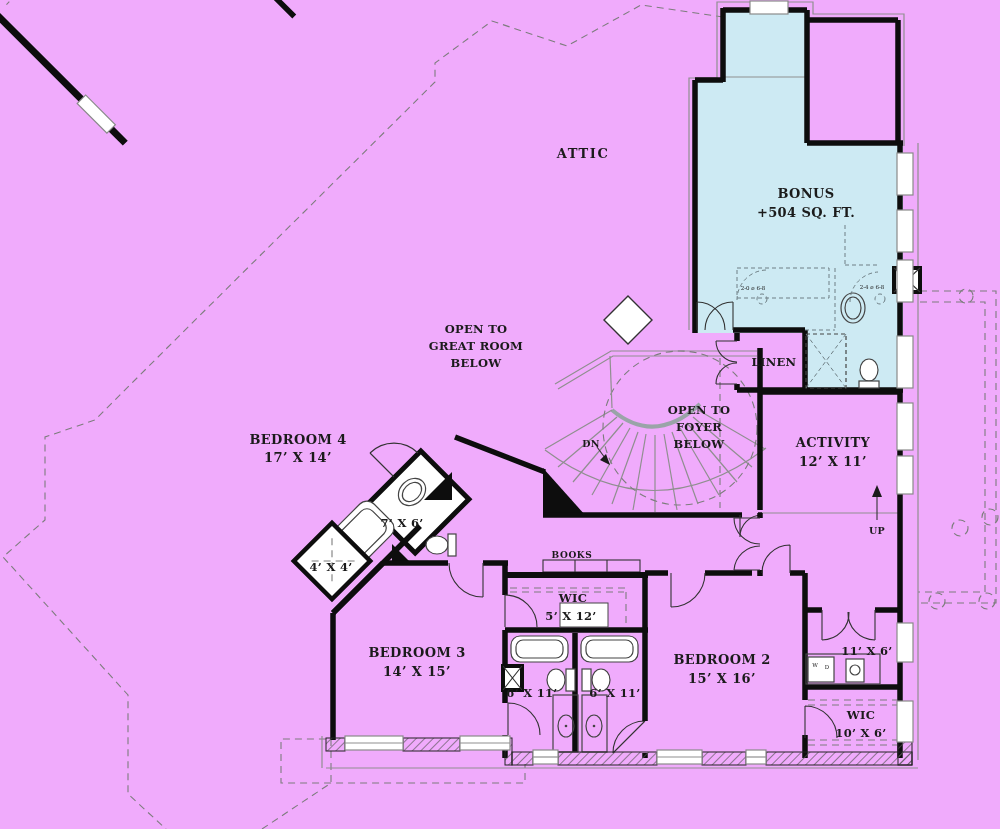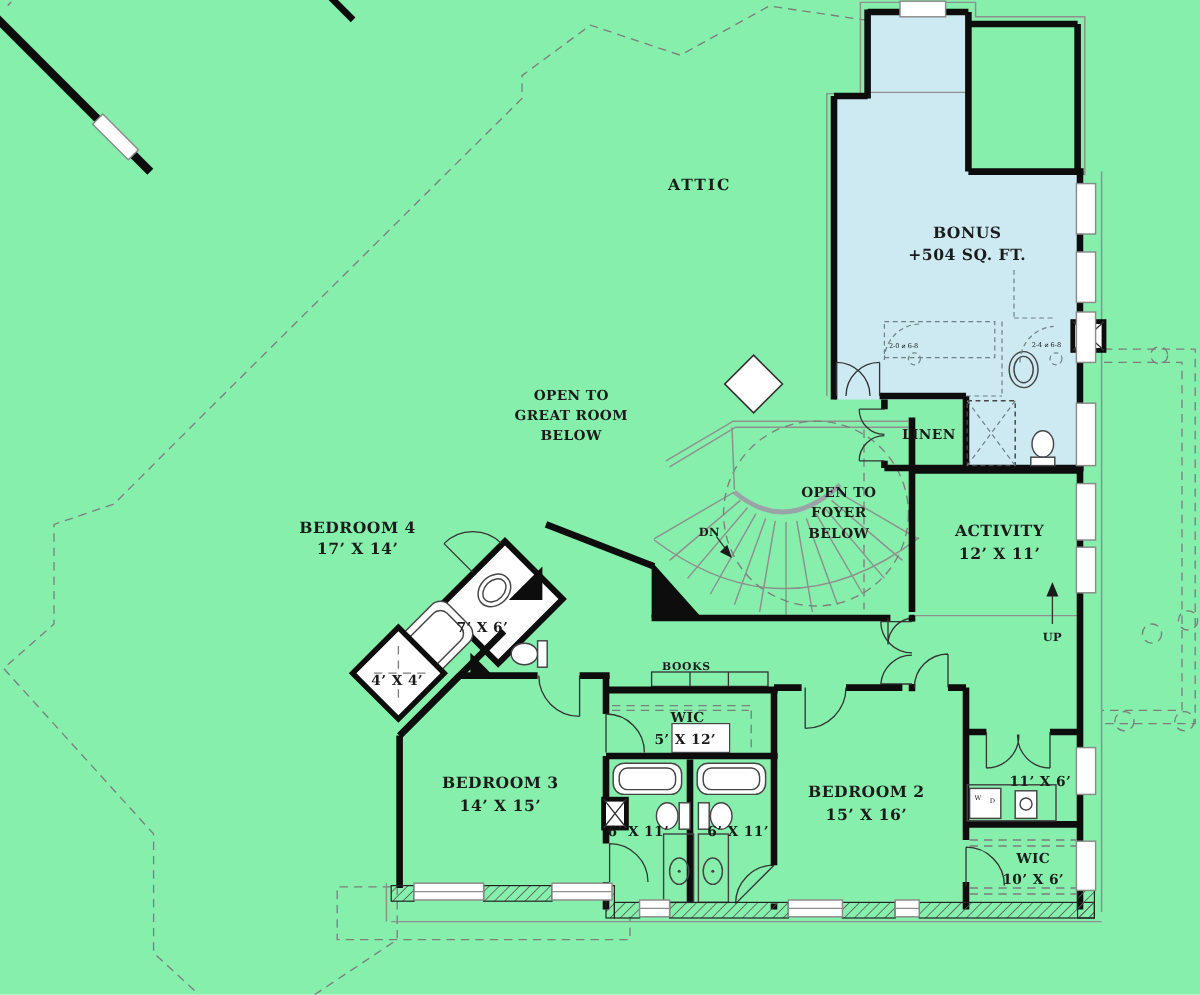--- a/index.html
+++ b/index.html
@@ -1,16 +1,16 @@
 <!DOCTYPE html>
 <html><head>
 <meta charset="utf-8">
 <style>
   html,body{margin:0;padding:0;background:#ffffff;}
-  .canvas{position:relative;width:1000px;height:829px;background:#86efac;overflow:hidden;
+  .canvas{position:relative;width:1000px;height:829px;background:#f0abfc;overflow:hidden;
           font-family:"DejaVu Serif","Liberation Serif",serif;}
   svg{position:absolute;left:0;top:0;}
   text{fill:#1b1b1b;font-weight:700;font-family:"DejaVu Serif","Liberation Serif",serif;}
   .lbl-lg{font-size:13px;letter-spacing:.4px;}
   .lbl-md{font-size:11.5px;letter-spacing:.3px;}
   .lbl-sm{font-size:9.5px;letter-spacing:.3px;}
   .lbl-xs{font-size:9px;letter-spacing:.6px;}
   .lbl-tiny{font-size:5.5px;font-weight:400;letter-spacing:0;}
   .lbl-attic{font-size:13px;letter-spacing:1.6px;}
   .wall{stroke:#0d0d0d;stroke-width:5.5;fill:none;stroke-linecap:butt;}

